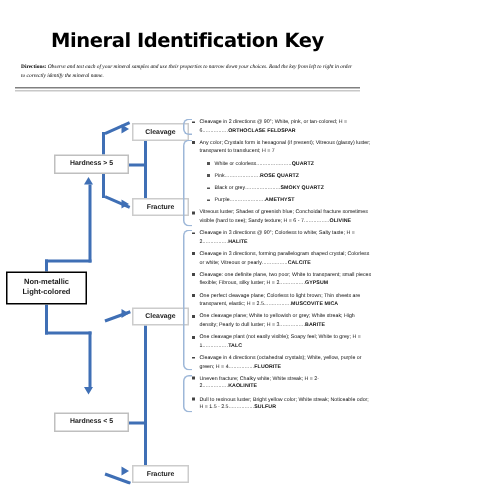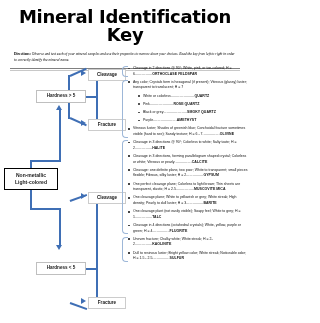--- a/index.html
+++ b/index.html
@@ -5,22 +5,22 @@
   html,body{margin:0;padding:0;}
   body{
     width:250px;height:323px;background:#ffffff;overflow:hidden;
     font-family:"Liberation Sans", sans-serif;color:#000;
   }
   .page{position:relative;width:250px;height:323px;}
 
   
   .title{
     text-align:center;font-family:"DejaVu Sans", sans-serif;
-    font-weight:bold;font-size:18px;letter-spacing:-0.3px;
-    margin:8px 0 0 0;line-height:1;
+    font-weight:bold;font-size:13px;letter-spacing:-0.3px;
+    margin:21px 0 0 0;line-height:1;
   }
   .directions{
     margin:7px 14px 0 14px;font-size:3.6px;line-height:1.75;
     font-style:italic;font-family:"Liberation Serif", serif;
     text-align:left;
   }
   .directions b{font-style:normal;font-weight:bold;}
   .rule{
     margin:4px 10px 0 10px;border-top:1px solid #808080;
     border-bottom:1px solid #c8c8c8;height:1px;

